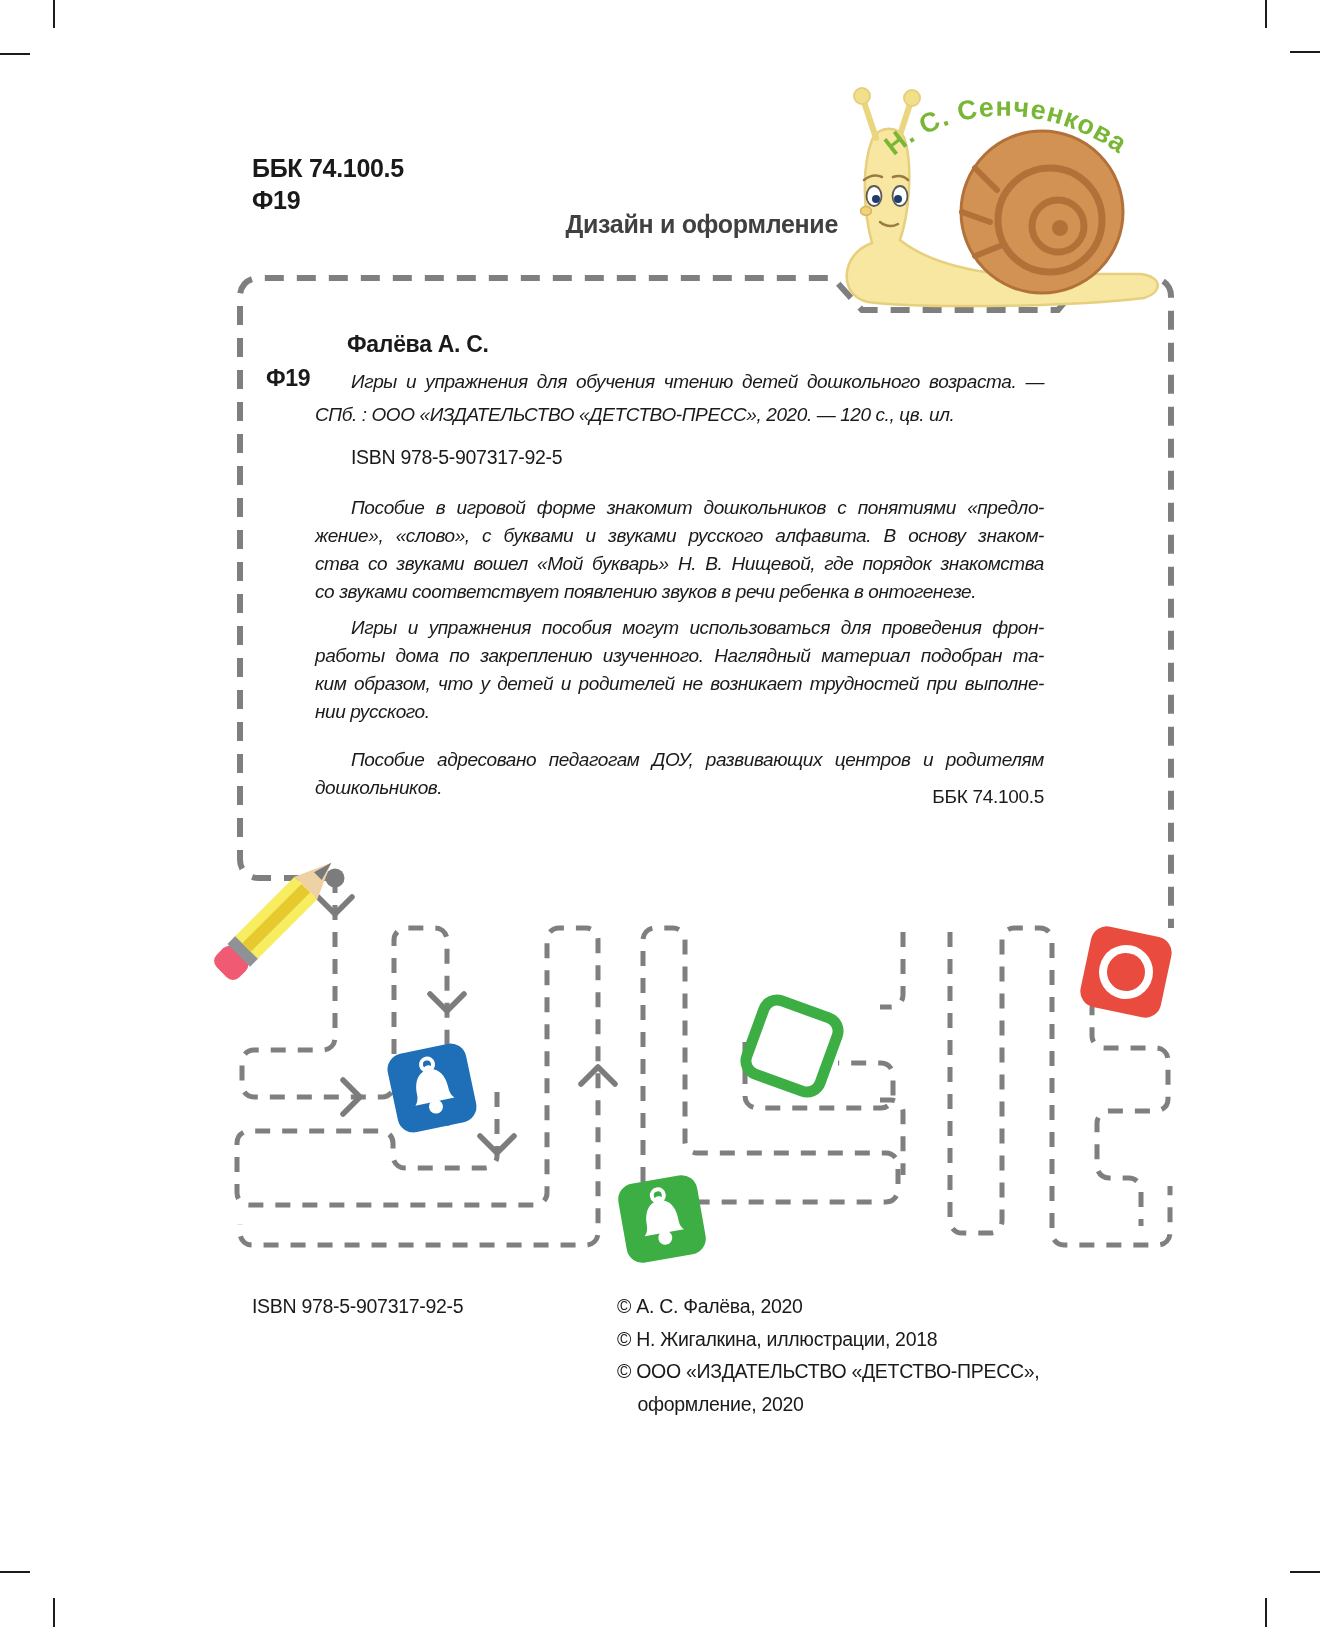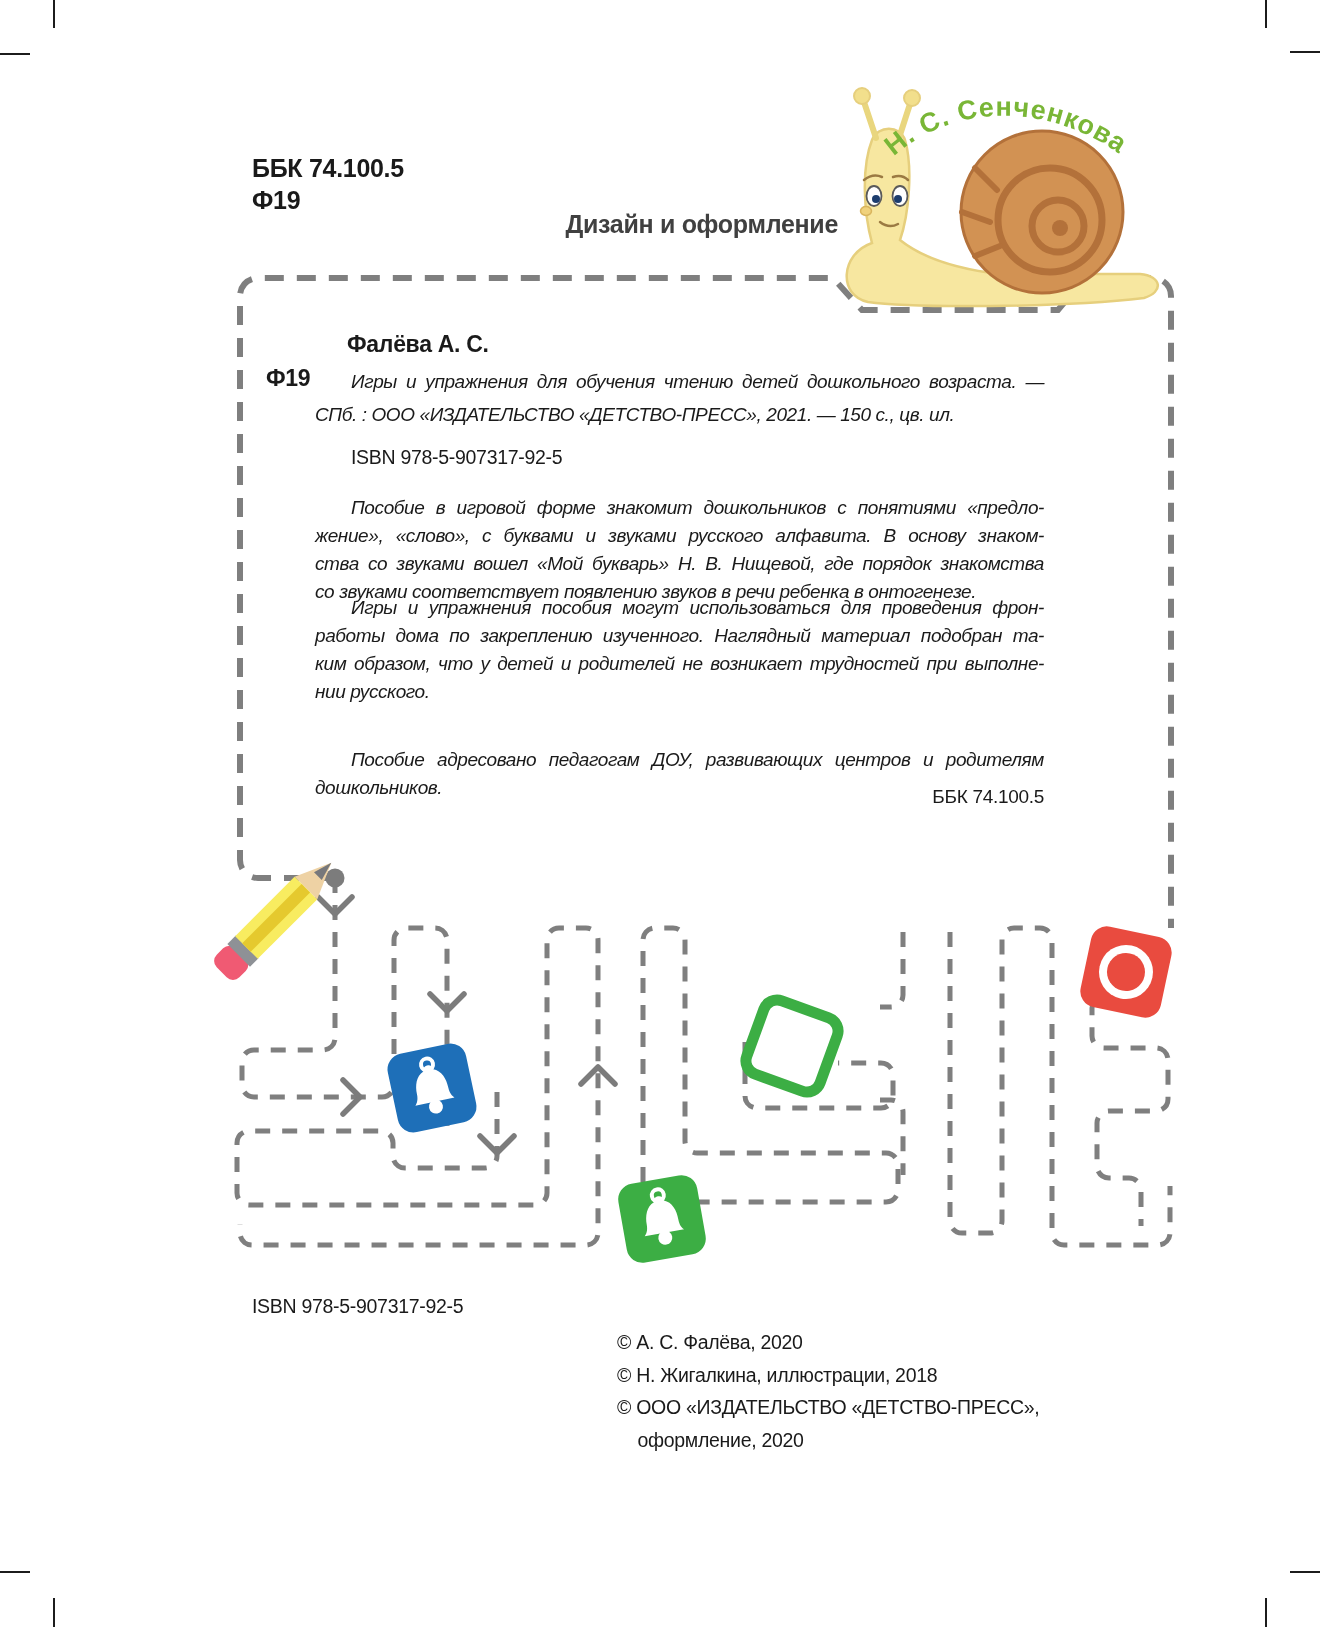--- a/index.html
+++ b/index.html
@@ -125,46 +125,46 @@
   </div>
 
   <div class="txt designer-label" style="left:560px;top:210px;width:278px;">Дизайн  и оформление</div>
 
   <div class="txt author" style="left:315px;top:331px;">Фалёва А. С.</div>
 
   <div class="txt entry-code" style="left:266px;top:365px;">Ф19</div>
 
   <div class="txt body-col" style="left:315px;top:365px;">
       <div class="tline" style="text-indent: 36px;">Игры и упражнения для обучения чтению детей дошкольного возраста. —</div>
-      <div class="tline noj">СПб. : ООО «ИЗДАТЕЛЬСТВО «ДЕТСТВО-ПРЕСС», 2021. — 150 с., цв. ил.</div>
+      <div class="tline noj">СПб. : ООО «ИЗДАТЕЛЬСТВО «ДЕТСТВО-ПРЕСС», 2020. — 120 с., цв. ил.</div>
     </div>
 
   <div class="txt isbn-line" style="left:351px;top:446px;">ISBN 978-5-907317-92-5</div>
 
   <div class="txt body-col anno" style="left:315px;top:494px;">
       <div class="tline" style="text-indent: 36px;">Пособие в игровой форме знакомит дошкольников с понятиями «предло-</div>
       <div class="tline">жение», «слово», с буквами и звуками русского алфавита. В основу знаком-</div>
       <div class="tline">ства со звуками вошел «Мой букварь» Н. В. Нищевой, где порядок знакомства</div>
       <div class="tline noj">со звуками соответствует появлению звуков в речи ребенка в онтогенезе.</div>
     </div>
-  <div class="txt body-col anno" style="left:315px;top:594px;">
+  <div class="txt body-col anno" style="left:315px;top:614px;">
       <div class="tline" style="text-indent: 36px;">Игры и упражнения пособия могут использоваться для проведения фрон-</div>
       <div class="tline">работы дома по закреплению изученного. Наглядный материал подобран та-</div>
       <div class="tline">ким образом, что у детей и родителей не возникает трудностей при выполне-</div>
       <div class="tline noj">нии русского.</div>
     </div>
   <div class="txt body-col anno" style="left:315px;top:746px;">
       <div class="tline" style="text-indent: 36px;">Пособие адресовано педагогам ДОУ, развивающих центров и родителям</div>
       <div class="tline noj">дошкольников.</div>
     </div>
 
   <div class="txt bbk-bottom" style="left:315px;top:786px;">ББК 74.100.5</div>
 
   <div class="txt footer-isbn" style="left:252px;top:1295px;">ISBN 978-5-907317-92-5</div>
 
-  <div class="txt rights" style="left:617px;top:1290px;margin-top:36px;">
+  <div class="txt rights" style="left:617px;top:1290px;">
       <div class="tline noj">© А. С. Фалёва, 2020</div>
       <div class="tline noj">© Н. Жигалкина, иллюстрации, 2018</div>
       <div class="tline noj">© ООО «ИЗДАТЕЛЬСТВО «ДЕТСТВО-ПРЕСС»,</div>
       <div class="tline noj">&nbsp;&nbsp;&nbsp;&nbsp;оформление, 2020</div>
     </div>
 
 </div>
 
 </body></html>

